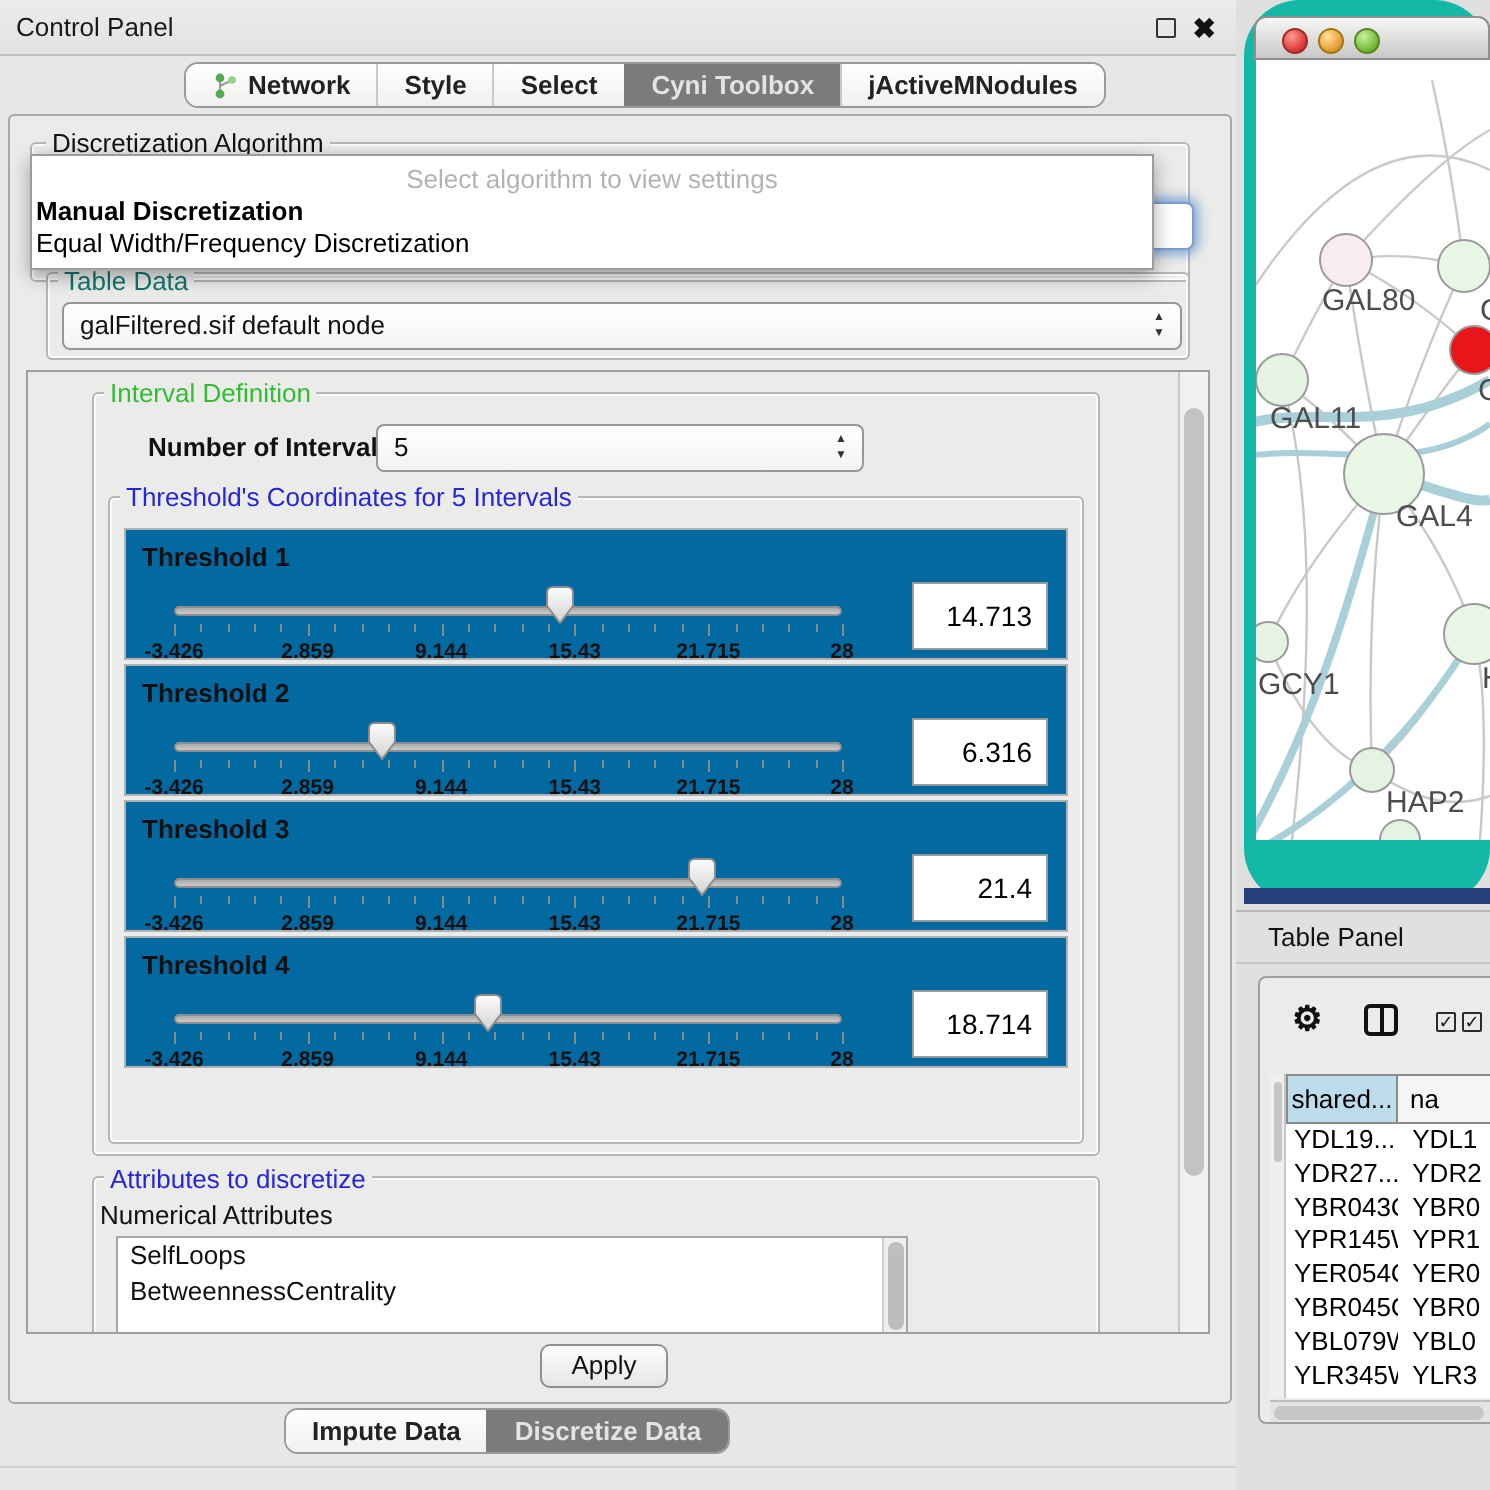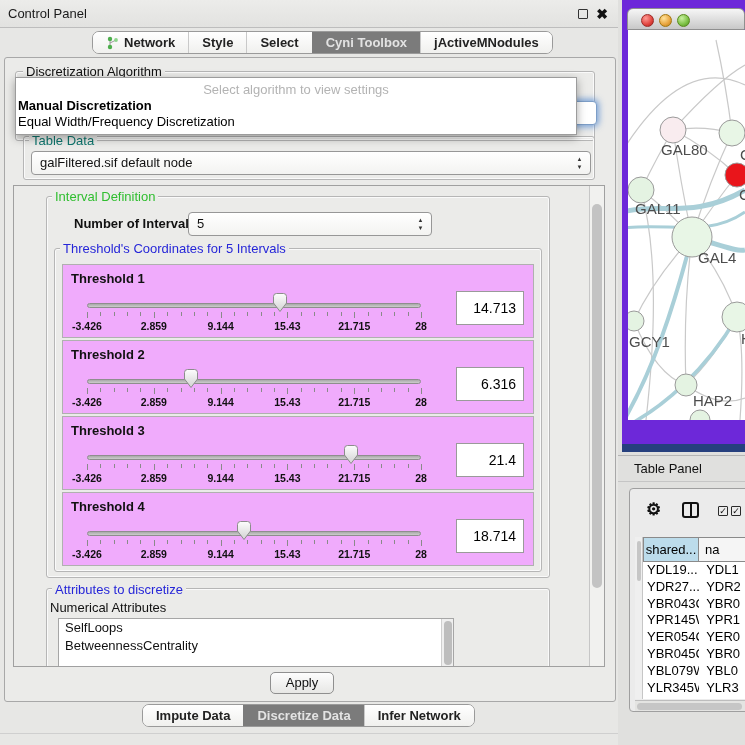--- a/index.html
+++ b/index.html
@@ -70,22 +70,22 @@
 
   .g-interval { left:32px; top:10px; width:504px; height:382px; }
   .t-interval { left:38px; top:3px; color:#2fbe2f; }
   .lbl-numint { position:absolute; left:60px; top:30px; font-size:13px; font-weight:bold; color:#111; }
   .combo-numint { left:174px; top:26px; width:244px; height:24px; }
 
   .g-thresholds { left:40px; top:62px; width:488px; height:324px; }
   .t-thresholds { left:46px; top:55px; color:#2626d8; }
 
   #threshold-rows { position:absolute; left:48px; top:78px; width:472px; }
-  .t-row { position:relative; width:472px; height:74px; margin-bottom:2px;
-    border:1px solid #b0b0b0; background:#f0abfc; }
+  .t-row { position:relative; width:472px; height:66px; margin-bottom:2px;
+    border:1px solid #b0b0b0; background:#0369a1; }
   .t-label { position:absolute; left:8px; top:6px; font-size:13px; font-weight:bold; color:#111; }
   .t-track { position:absolute; left:24px; top:38px; width:334px; height:5px;
     background:linear-gradient(#a9a9a9,#cccccc); border:1px solid #8e8e8e; border-radius:3px; }
   .t-handle { position:absolute; top:27px; width:16px; height:21px; }
   .tick { position:absolute; width:1px; background:#8a8a8a; top:47px; }
   .tick.minor { height:4px; }
   .tick.major { height:6px; }
   .tick-label { position:absolute; top:55px; transform:translateX(-50%);
     font-size:10.5px; font-weight:bold; color:#111; white-space:nowrap; }
   .t-value { position:absolute; left:393px; top:26px; width:68px; height:34px;
@@ -102,21 +102,21 @@
     background:#efefef; border-left:1px solid #cfcfcf; }
   .list-scroll .thumb { position:absolute; left:2px; top:2px; width:8px; height:44px;
     background:#bdbdbd; border-radius:4px; }
 
   .apply-btn { position:absolute; left:265px; top:614px; width:64px; height:22px;
     background:linear-gradient(#fdfdfd,#e7e7e5); border:1px solid #8f8f8f; border-radius:5px;
     font-size:13px; color:#111; text-align:center; line-height:20px; }
 
   
   #right-side { position:absolute; left:618px; top:0; width:127px; height:745px; background:#e0e0de; }
-  .net-window { position:absolute; left:4px; top:0; width:123px; height:452px; background:#6d28d9; }
+  .net-window { position:absolute; left:4px; top:0; width:123px; height:452px; background:#14b8a6;border-radius:28px; }
   .net-titlebar { position:absolute; left:5px; top:8px; width:118px; height:22px;
     background:linear-gradient(#f6f6f6,#c8c8c8); border:1px solid #8f8f8f;
     border-radius:6px 6px 0 0; }
   .tl { position:absolute; top:4.5px; width:13px; height:13px; border-radius:50%; }
   .tl-red   { left:13px; background:radial-gradient(circle at 35% 30%, #ff9a94, #e0443e 60%, #a8201c); border:1px solid #9c2b27; }
   .tl-yellow{ left:31px; background:radial-gradient(circle at 35% 30%, #ffe39a, #e8a33d 60%, #b97а16); background:radial-gradient(circle at 35% 30%, #ffe39a, #e8a33d 60%, #b27a16); border:1px solid #a3770f; }
   .tl-green { left:49px; background:radial-gradient(circle at 35% 30%, #c9f0a0, #7bc043 60%, #4d8f1d); border:1px solid #59891d; }
   .net-canvas { position:absolute; left:6px; top:30px; width:117px; height:390px; background:#fff; overflow:hidden; }
   .net-bottom-strip { position:absolute; left:0; top:444px; width:123px; height:8px; background:#26407e; }
 
@@ -412,23 +412,20 @@
     <div class="apply-btn">Apply</div>
   </div>
 
   <div id="cp-bottom-tabs" class="seg-group">
       <div class="seg">
         <span>Impute Data</span>
       </div>
       <div class="seg selected">
         <span>Discretize Data</span>
       </div>
-      <div class="seg">
-        <span>Infer Network</span>
-      </div>
     </div>
   <div class="cp-footline"></div>
 </div>
 
 <div id="right-side">
   <div class="net-window">
     <div class="net-titlebar">
       <span class="tl tl-red"></span>
       <span class="tl tl-yellow"></span>
       <span class="tl tl-green"></span>

